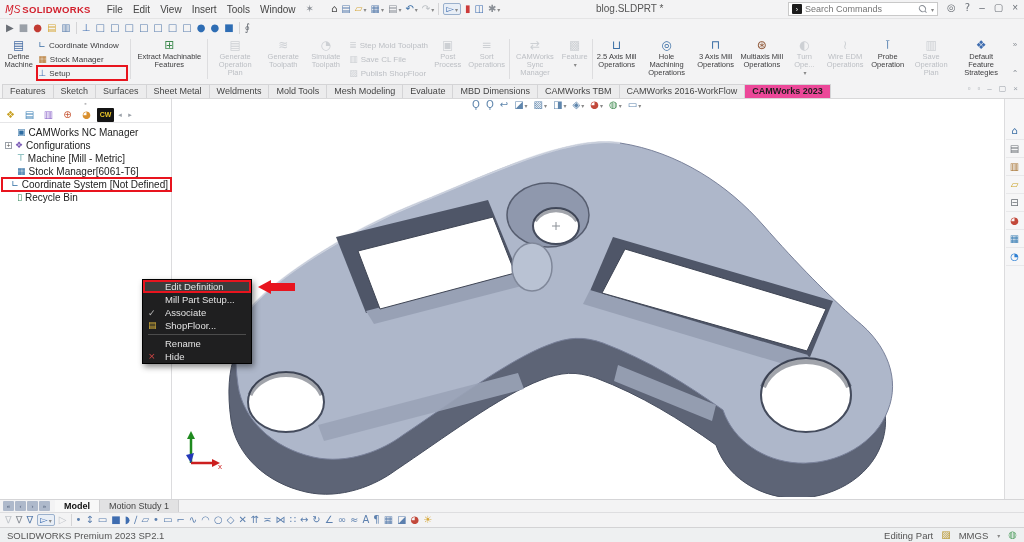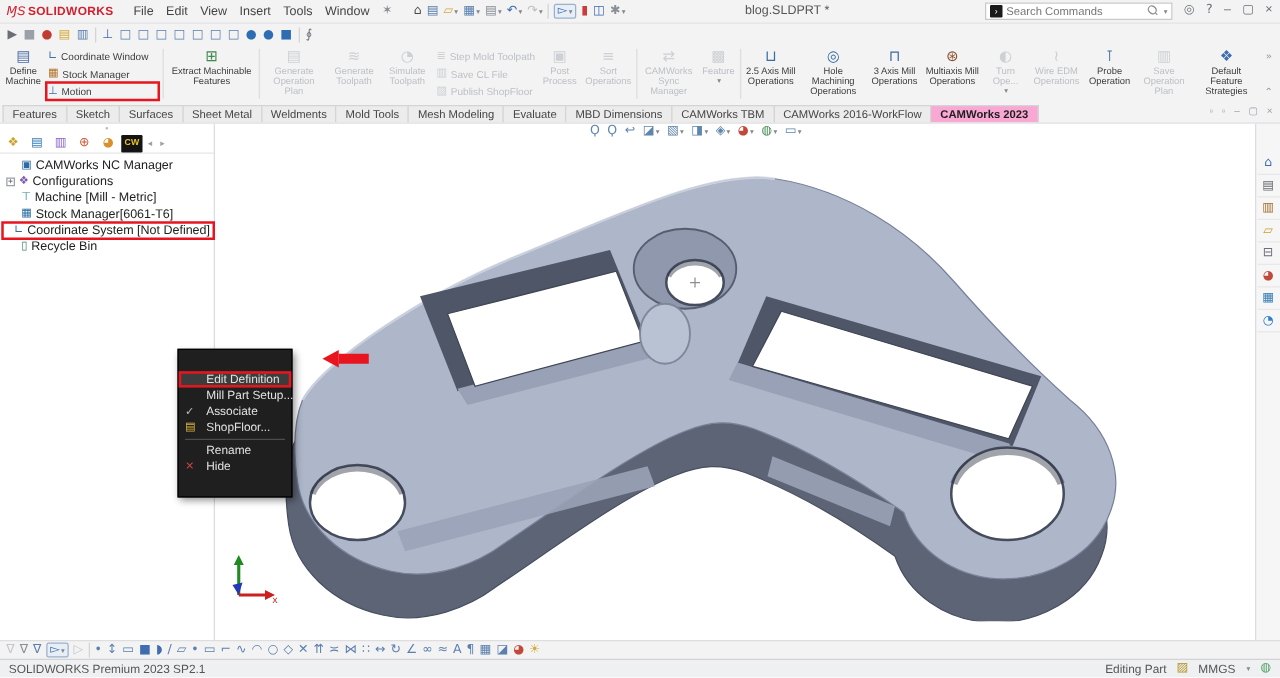--- a/index.html
+++ b/index.html
@@ -36,21 +36,21 @@
   .rb-s{display:flex;align-items:center;gap:3px;font-size:8px;height:12px;white-space:nowrap;color:#3d3d3f}
   .rb-s.dis{color:#bcbfc4}
   .rb-sep{width:1px;background:#dddddf;margin:2px 1px;flex:0 0 auto}
   .rb-over{display:flex;flex-direction:column;justify-content:space-between;align-items:center;padding:3px 2px;color:#8a8f96;font-size:8px;flex:0 0 14px}
   .hlr{outline:2px solid #e8141e;outline-offset:0}
   .caret{font-size:6px;color:#888;margin-left:1px}
 
   
   .tabrow{height:16px;display:flex;align-items:flex-end;padding-left:2px;background:#f3f3f4;position:relative;flex:0 0 auto}
   .tab{font-size:9px;padding:1px 7px 2px;background:#ececed;border:1px solid #d4d4d6;border-bottom:none;margin-right:-1px;color:#454545;white-space:nowrap;cursor:default}
-  .tab.active{background:#f9a8d4;font-weight:bold;color:#1e1e1e}
+  .tab.active{background:#ec4899;font-weight:bold;color:#1e1e1e}
   .win-ctrls{position:absolute;right:6px;top:2px;display:flex;gap:7px;color:#9aa0a8;font-size:8px}
 
   
   .main{flex:1 1 auto;display:flex;position:relative;background:#fff;border-top:1px solid #d8d8d9;min-height:0}
   .leftpanel{width:172px;flex:0 0 172px;border-right:1px solid #dcdcde;display:flex;flex-direction:column;background:#fff}
   .panel-splitter{height:8px;display:flex;align-items:center;justify-content:center;color:#b7b7b9;font-size:7px}
   .panel-tabs{height:16px;display:flex;align-items:center;gap:2px;padding:0 2px;border-bottom:1px solid #e6e6e8}
   .ptab{width:17px;height:14px;display:flex;align-items:center;justify-content:center;font-size:10px;cursor:default}
   .ptab-cw{background:#141414;color:#e8c32a;font-size:7px;font-weight:bold;border-radius:1px;padding:0 1px}
   .ptab-arrow{color:#9aa0a8;font-size:7px;width:8px;text-align:center}
@@ -63,21 +63,21 @@
 
   .viewport{flex:1 1 auto;position:relative;background:#fff;min-width:0}
   .headsup{position:absolute;left:300px;top:1px;display:flex;align-items:center;gap:6px;color:#5f86ad}
   .part-wrap{position:absolute;left:16px;top:6px;width:812px;height:392px}
   .triad{position:absolute;left:10px;bottom:26px;width:42px;height:44px}
 
   .taskpane{width:20px;flex:0 0 20px;background:#f6f6f7;border-left:1px solid #dcdcde;display:flex;flex-direction:column;align-items:center;padding-top:24px;gap:1px}
   .tp-btn{width:18px;height:17px;display:flex;align-items:center;justify-content:center;border-bottom:1px solid #e8e8ea;font-size:11px;cursor:default}
 
   
-  .ctx{position:absolute;left:142px;top:180px;width:92px;background:#1f1f20;border:1px solid #000;box-shadow:2px 3px 6px rgba(0,0,0,.45);z-index:40;padding:17px 0}
+  .ctx{position:absolute;left:142px;top:180px;width:110px;background:#1f1f20;border:1px solid #000;box-shadow:2px 3px 6px rgba(0,0,0,.45);z-index:40;padding:0 0}
   .ctx-item{height:13px;display:flex;align-items:center;color:#e2e2e2;font-size:9.5px;padding-left:22px;position:relative;white-space:nowrap;cursor:default}
   .ctx-item.hl{background:#3c3c3c;outline:2px solid #e8141e;outline-offset:-2px}
   .ctx-g{position:absolute;left:5px;font-size:9px}
   .ctx-sep{height:1px;background:#4c4c4c;margin:2px 5px}
 
   
   .anno-arrow{position:absolute;left:258px;top:181px;display:flex;align-items:center;z-index:41}
   .anno-arrow .head{width:0;height:0;border-top:7px solid transparent;border-bottom:7px solid transparent;border-right:13px solid #e8141e}
   .anno-arrow .shaft{width:24px;height:8px;background:#e8141e}
 
@@ -240,21 +240,21 @@
           <div class="rb-s">
             <span class="ic" style="color: rgb(58, 110, 165); font-size: 9px;">∟</span>
             <span>Coordinate Window</span>
           </div>
           <div class="rb-s">
             <span class="ic" style="color: rgb(181, 118, 45); font-size: 9px;">▦</span>
             <span>Stock Manager</span>
           </div>
           <div class="rb-s hlr">
             <span class="ic" style="color: rgb(63, 109, 176); font-size: 9px;">⊥</span>
-            <span>Motion</span>
+            <span>Setup</span>
           </div>
         </div>
         <div class="rb-sep"></div>
         <div class="rb-big" style="width: 80px; flex: 0 1 80px;">
           <span class="ic" style="color: rgb(63, 138, 79);">⊞</span>
           <span>Extract Machinable Features</span>
         </div>
         <div class="rb-sep"></div>
         <div class="rb-big dis" style="width: 56px; flex: 0 1 56px;">
           <span class="ic" style="color: rgb(205, 208, 212);">▤</span>
@@ -568,20 +568,32 @@
           <span>Hide</span>
         </div>
       </div>
 
     <div class="anno-arrow">
       <div class="head"></div>
         <div class="shaft"></div>
     </div>
   </div>
 
+  <div class="modeltabs">
+    <div class="mt-nav" id="mt-nav">
+        <span>«</span>
+        <span>‹</span>
+        <span>›</span>
+        <span>»</span>
+      </div>
+    <div id="model-tabs" style="display:flex">
+        <span class="mtab active">Model</span>
+        <span class="mtab">Motion Study 1</span>
+      </div>
+  </div>
 
   <div class="sketchbar" id="sketch-strip">
       <span class="istrip-item">
         <span class="ic" style="color: rgb(195, 199, 204);">∇</span>
       </span>
       <span class="istrip-item">
         <span class="ic" style="color: rgb(138, 143, 150);">∇</span>
       </span>
       <span class="istrip-item">
         <span class="ic" style="color: rgb(91, 127, 174);">∇</span>

